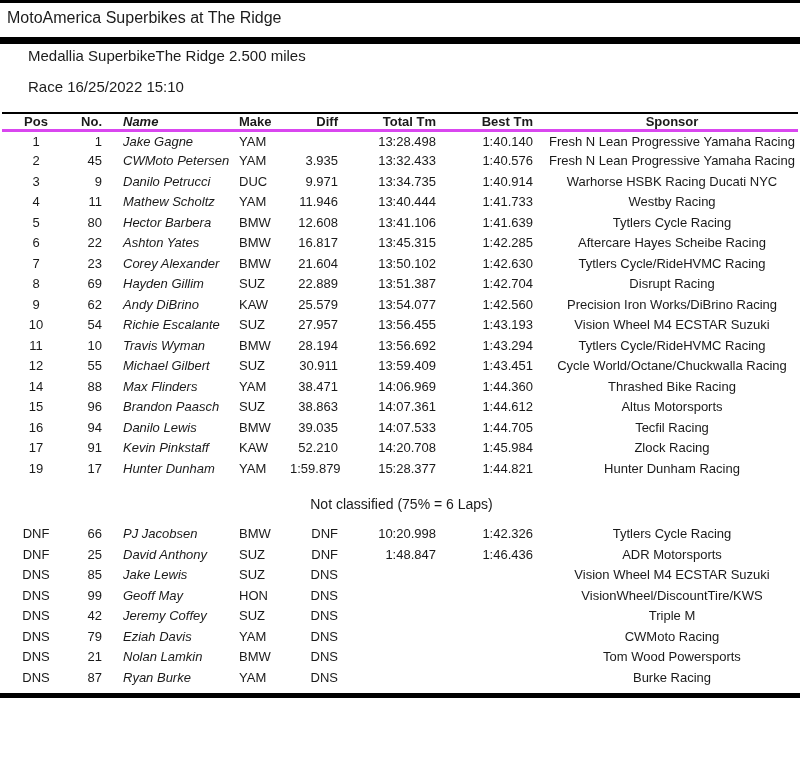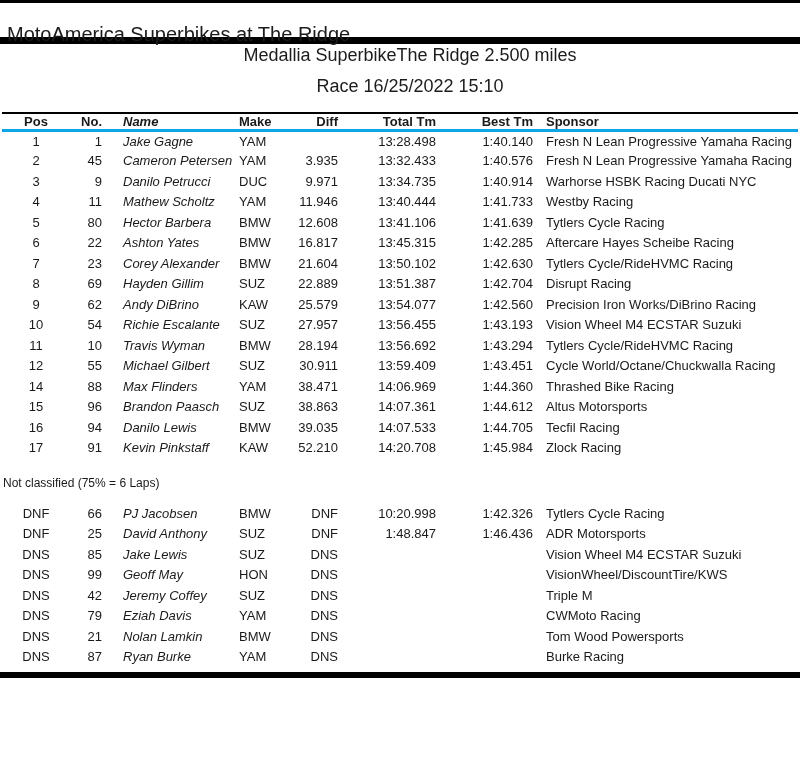--- a/index.html
+++ b/index.html
@@ -13,85 +13,86 @@
     width: 800px;
     height: 769px;
     background: #ffffff;
     overflow: hidden;
   }
   .top-bar {
     height: 3px;
     background: #000;
   }
   .report-title {
-    padding: 20px 8px 0 7px;
+    padding: 6px 8px 0 7px;
     height: 29px;
-    font-size: 20px;
+    font-size: 16px;
     color: #1c1c1c;
   }
   .double-rule {
     margin-top: 5px;
     height: 1px;
     border-top: 4px solid #000;
     border-bottom: 3px solid #000;
   }
   .meta {
     padding: 3px 8px 0 28px;
   }
   .meta-row {
     height: 30.5px;
     display: flex;
-    justify-content: center;
+    justify-content: flex-start;
     align-items: flex-start;
-    font-size: 18px;
+    font-size: 15px;
     line-height: 17px;
     color: #1c1c1c;
   }
   table.results {
     width: 796px;
     margin: 0 2px;
     border-collapse: collapse;
     table-layout: fixed;
     font-size: 13px;
     color: #1a1a1a;
   }
   table.results.main {
     margin-top: 3.5px;
     border-top: 2px solid #000;
   }
   thead th {
     height: 17px;
     font-size: 13px;
     font-weight: bold;
     vertical-align: middle;
-    border-bottom: 3px solid #0ea5e9;
+    border-bottom: 3px solid #d946ef;
     white-space: nowrap;
     overflow: hidden;
   }
   tbody td {
     height: 20.5px;
     vertical-align: middle;
     white-space: nowrap;
     overflow: hidden;
   }
   .col-pos      { text-align: center; }
   .col-no       { text-align: right;  padding-right: 3px; }
   .col-name     { text-align: left;   padding-left: 18px; font-style: italic; }
   .col-make     { text-align: left;   padding-left: 2px; }
   .col-diff     { text-align: right;  padding-right: 3px; }
   .col-total_tm { text-align: right;  padding-right: 3px; }
   .col-best_tm  { text-align: right;  padding-right: 3px; }
-  .col-sponsor  { text-align: left;   padding-left: 10px; }
+  .col-sponsor  { text-align: center;   padding-left: 10px; }
   .nc-label {
     margin-top: 16px;
     padding-left: 3px;
     height: 21px;
-    font-size: 12px;
+    font-size: 14px;
     line-height: 18px;
     color: #1a1a1a;
+    text-align: center;
   }
   table.results.nc {
     margin-top: 8px;
   }
   .bottom-bar {
     margin-top: 5px;
     height: 5.5px;
     background: #000;
   }
 </style>
@@ -147,21 +148,21 @@
           <td class="col-name">Jake Gagne</td>
           <td class="col-make">YAM</td>
           <td class="col-diff"></td>
           <td class="col-total_tm">13:28.498</td>
           <td class="col-best_tm">1:40.140</td>
           <td class="col-sponsor">Fresh N Lean Progressive Yamaha Racing</td>
         </tr>
         <tr>
           <td class="col-pos">2</td>
           <td class="col-no">45</td>
-          <td class="col-name">Cameron Petersen</td>
+          <td class="col-name">CWMoto Petersen</td>
           <td class="col-make">YAM</td>
           <td class="col-diff">3.935</td>
           <td class="col-total_tm">13:32.433</td>
           <td class="col-best_tm">1:40.576</td>
           <td class="col-sponsor">Fresh N Lean Progressive Yamaha Racing</td>
         </tr>
         <tr>
           <td class="col-pos">3</td>
           <td class="col-no">9</td>
           <td class="col-name">Danilo Petrucci</td>
@@ -293,20 +294,30 @@
         </tr>
         <tr>
           <td class="col-pos">17</td>
           <td class="col-no">91</td>
           <td class="col-name">Kevin Pinkstaff</td>
           <td class="col-make">KAW</td>
           <td class="col-diff">52.210</td>
           <td class="col-total_tm">14:20.708</td>
           <td class="col-best_tm">1:45.984</td>
           <td class="col-sponsor">Zlock Racing</td>
+        </tr>
+        <tr>
+          <td class="col-pos">19</td>
+          <td class="col-no">17</td>
+          <td class="col-name">Hunter Dunham</td>
+          <td class="col-make">YAM</td>
+          <td class="col-diff">1:59.879</td>
+          <td class="col-total_tm">15:28.377</td>
+          <td class="col-best_tm">1:44.821</td>
+          <td class="col-sponsor">Hunter Dunham Racing</td>
         </tr>
       </tbody>
   </table>
 
   <div class="nc-label">Not classified (75% = 6 Laps)</div>
 
   <table class="results nc">
     <colgroup>
       <col style="width:68px">
         <col style="width:35px">

